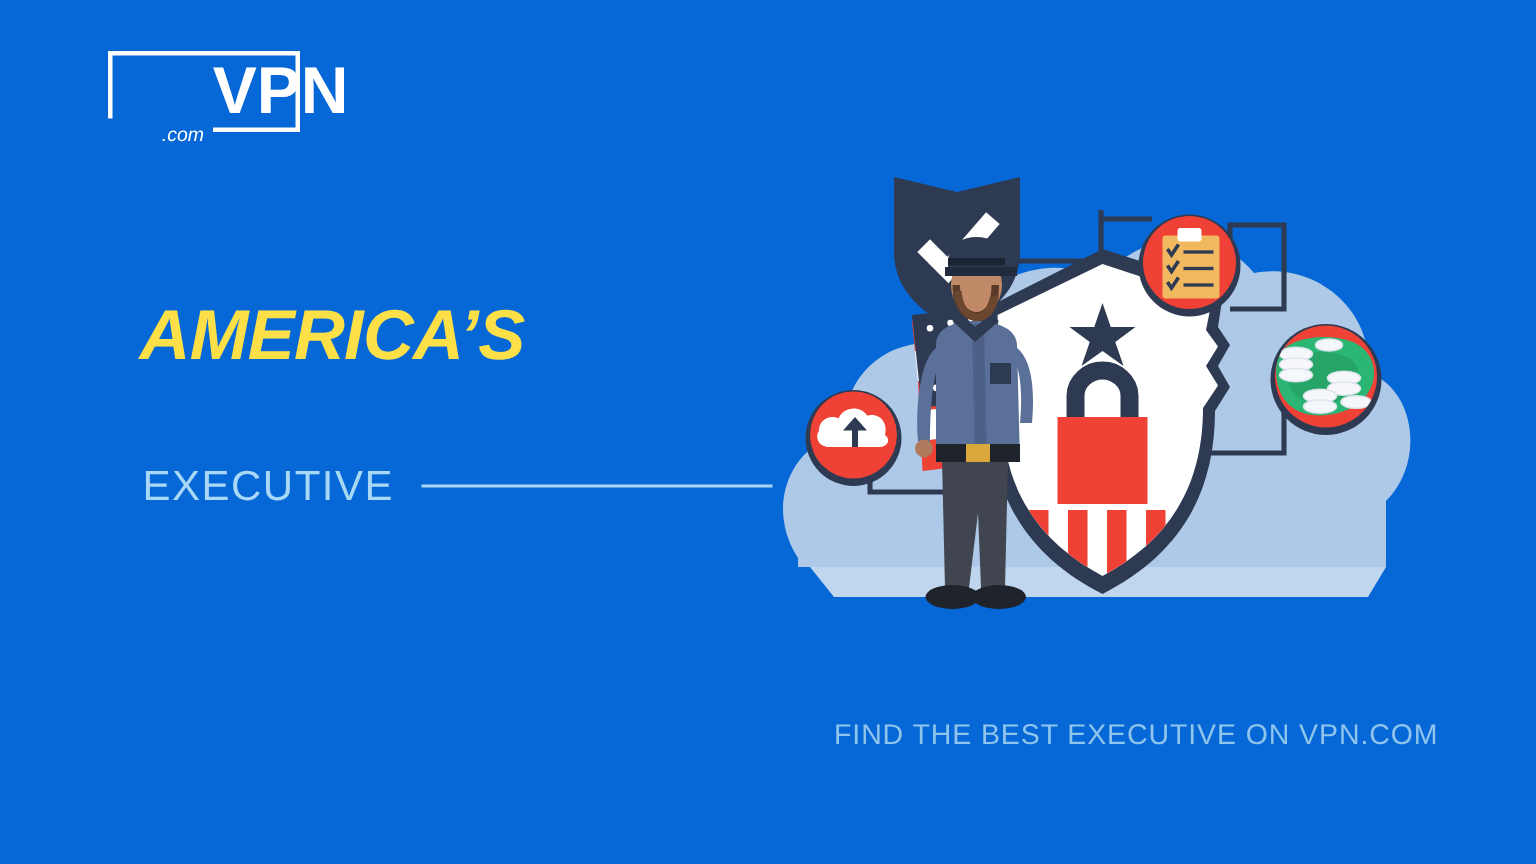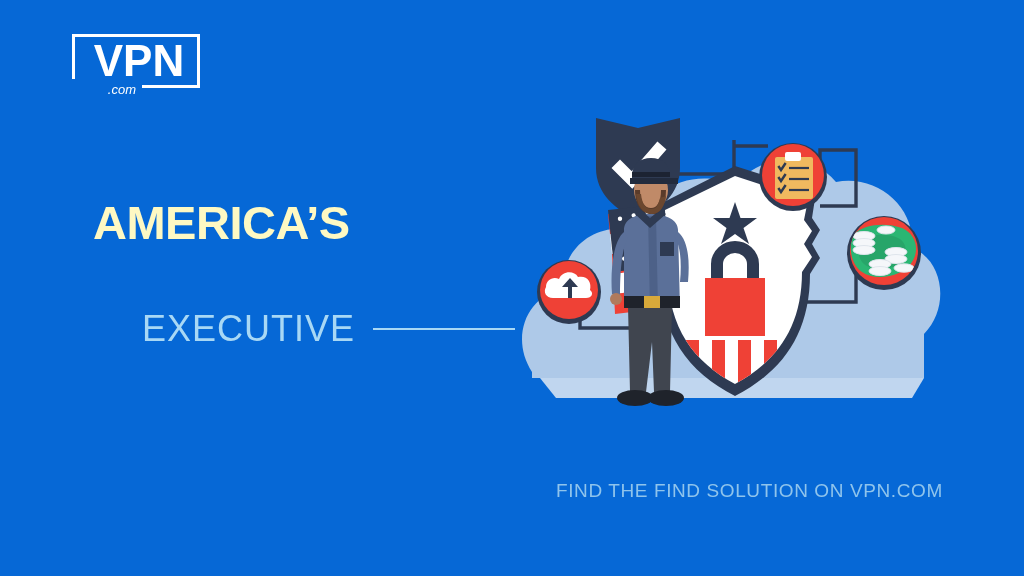--- a/index.html
+++ b/index.html
@@ -32,20 +32,21 @@
     left: 0;
     top: 0;
     width: 128px;
     height: 48px;
     line-height: 48px;
     text-align: center;
     color: #ffffff;
     font-size: 44px;
     font-weight: bold;
     letter-spacing: 0px;
+    padding-left: 48px;
   }
   #logo-dotcom {
     position: absolute;
     left: 72px;
     top: 79px;
     width: 70px;
     height: 22px;
     background: #0668d6;
     color: #ffffff;
     font-size: 13px;
@@ -58,43 +59,43 @@
   }
 
   
   #headline {
     position: absolute;
     left: 93px;
     top: 196px;
     width: 460px;
   }
   .headline-line {
-    color: #fef9c3;
+    color: #fde047;
     font-size: 47px;
     font-weight: bold;
     line-height: 54px;
     letter-spacing: -0.5px;
     white-space: nowrap;
+    font-style: italic;
   }
   #subhead-row {
     position: absolute;
     left: 95px;
     top: 308px;
     width: 420px;
     display: flex;
     align-items: center;
     gap: 18px;
   }
   #subhead {
     color: #a8d8f5;
-    font-size: 36px;
+    font-size: 28px;
     font-weight: normal;
     letter-spacing: 1px;
     white-space: nowrap;
-    margin-left: 47px;
   }
   #subhead-rule {
     flex: 1;
     height: 2px;
     background: #a8d8f5;
   }
 
   
   #footer-tagline {
     position: absolute;
@@ -128,21 +129,21 @@
 
   <div id="headline">
     <div class="headline-line">AMERICA’S</div>
   </div>
 
   <div id="subhead-row">
     <div id="subhead">EXECUTIVE</div>
     <div id="subhead-rule"></div>
   </div>
 
-  <div id="footer-tagline">FIND THE FIND SOLUTION ON VPN.COM</div>
+  <div id="footer-tagline">FIND THE BEST EXECUTIVE ON VPN.COM</div>
 
   <div id="illustration">
     <svg width="430" height="330" viewBox="0 0 430 330" xmlns="http://www.w3.org/2000/svg">
 
       <g>
         <path d="M12 262
                  C -10 228, 6 186, 44 178
                  C 40 140, 74 112, 112 120
                  C 126 78, 176 56, 216 76
                  C 238 44, 290 40, 316 72

